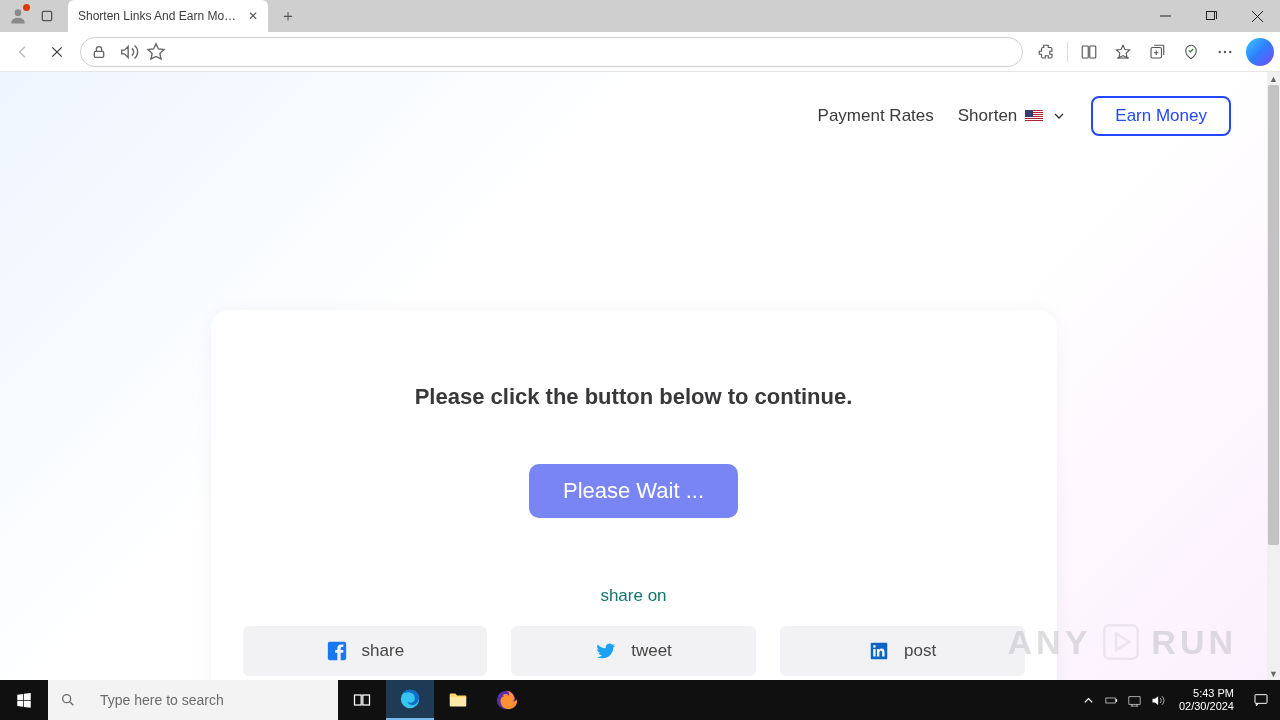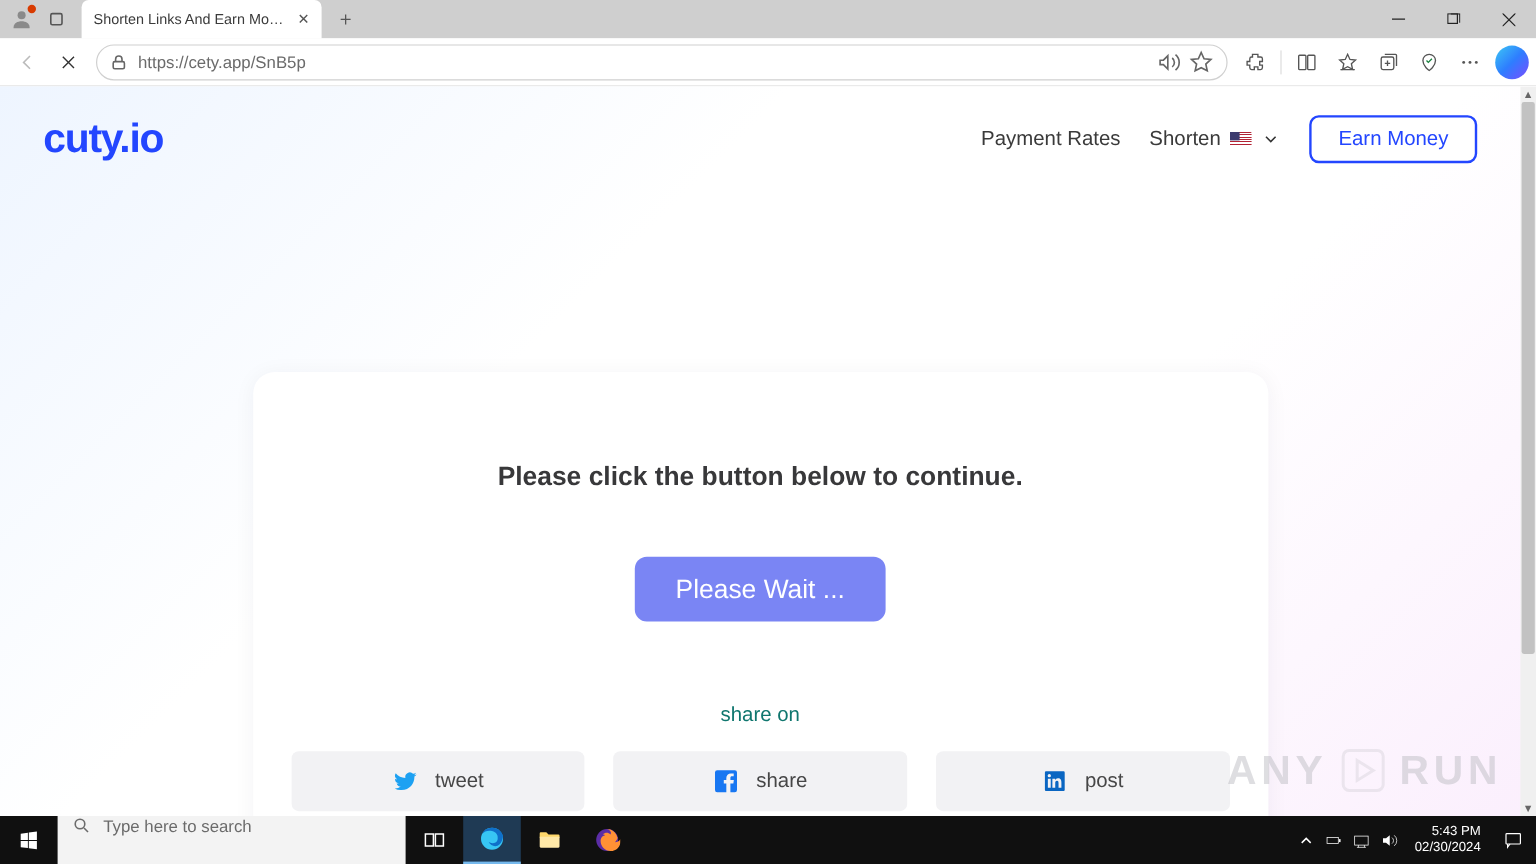--- a/index.html
+++ b/index.html
@@ -43,35 +43,35 @@
 .earn-btn { border: 2px solid #2346ff; color: #2346ff; background: #fff; padding: 8px 22px; border-radius: 8px; font-size: 17px; }
 
 .card { width: 846px; margin: 150px auto 0; background: #fff; border-radius: 18px; box-shadow: 0 2px 18px rgba(0,0,50,0.05); padding: 74px 32px 40px; text-align: center; }
 .card-title { font-size: 22px; font-weight: 700; color: #38383a; text-align: center; }
 .wait-btn { display: inline-block; margin-top: 54px; background: #7a85f4; color: #fff; font-size: 22px; padding: 14px 34px; border-radius: 10px; border: none; }
 .share-label { margin-top: 68px; font-size: 17px; color: #0f766e; }
 .share-row { display: flex; gap: 24px; margin-top: 20px; }
 .share-btn { flex: 1; height: 50px; background: #f2f2f4; border-radius: 6px; display: flex; align-items: center; justify-content: center; gap: 14px; font-size: 17px; color: #464646; }
 .share-btn svg { width: 22px; height: 22px; }
 
-.watermark { position: absolute; right: 28px; bottom: 18px; font-size: 34px; font-weight: 700; letter-spacing: 4px; color: rgba(190,190,195,0.5); display: flex; align-items: center; gap: 10px; user-select: none; }
+.watermark { position: absolute; right: 43px; bottom: 18px; font-size: 34px; font-weight: 700; letter-spacing: 4px; color: rgba(190,190,195,0.5); display: flex; align-items: center; gap: 10px; user-select: none; }
 .watermark svg { width: 40px; height: 40px; opacity: 0.5; }
 
 
 .vscroll { position: absolute; top: 0; right: 0; width: 13px; height: 100%; background: #f0f0f0; }
 .vscroll-thumb { position: absolute; left: 1px; width: 11px; background: #c2c2c2; border-radius: 2px; }
 .vscroll-up, .vscroll-down { position: absolute; left: 0; width: 13px; height: 13px; display: flex; align-items: center; justify-content: center; color: #666; font-size: 9px; }
 .vscroll-up { top: 0; } .vscroll-down { bottom: 0; }
 
 
 .taskbar { height: 40px; background: #101010; display: flex; align-items: center; color: #fff; }
 .task-btn { width: 48px; height: 40px; display: flex; align-items: center; justify-content: center; }
 .task-btn.active { background: #2b4a6b; border-bottom: 2px solid #76b9ed; }
 .task-btn.edge.active { background: #1f3a54; }
-.search-box { height: 40px; width: 290px; background: #f3f3f3; display: flex; align-items: flex-start; padding: 0 12px; color: #6b6b6b; font-size: 14px; gap: 10px; }
+.search-box { height: 40px; width: 290px; background: #f3f3f3; display: flex; align-items: center; padding: 0 12px; color: #6b6b6b; font-size: 14px; gap: 24px; }
 .search-box svg { width: 16px; height: 16px; }
 .tasks-spacer { flex: 1; }
 .tray { display: flex; align-items: center; gap: 8px; padding: 0 6px; }
 .tray svg { width: 15px; height: 15px; fill: #fff; }
 .datetime { text-align: right; font-size: 11px; line-height: 13px; padding: 0 8px; }
 .action-center { width: 38px; height: 40px; display: flex; align-items: center; justify-content: center; }
 
 
 .fb { fill: #1877f2; } .tw { fill: #1da1f2; } .li { fill: #0a66c2; }
 </style>
@@ -126,21 +126,20 @@
     <div class="addr-btn active">
         <svg width="14" height="14" viewBox="0 0 24 24" stroke="#333" stroke-width="2">
           <path d="M4 4l16 16M20 4L4 20"></path>
         </svg>
       </div>
     <div class="url-box">
       <span class="url-lock"><svg viewBox="0 0 24 24" fill="none" stroke="#666" stroke-width="2">
             <rect x="5" y="11" width="14" height="9" rx="2"></rect>
             <path d="M8 11V8a4 4 0 018 0v3"></path>
           </svg></span>
-      <span class="url-text">https://cety.app/SnB5p</span>
       <span class="url-tail">
           <svg viewBox="0 0 24 24" fill="none" stroke="#666" stroke-width="1.5">
             <path d="M3 14h3l4 4V6l-4 4H3zM14 8a5 5 0 010 8M17 5a9 9 0 010 14"></path>
           </svg>
         </span>
       <span class="url-tail">
           <svg viewBox="0 0 24 24" fill="none" stroke="#666" stroke-width="1.5">
             <path d="M12 3l2.6 5.7 6.2.6-4.6 4.2 1.3 6.1L12 16.8 6.5 19.6l1.3-6.1L3.2 9.3l6.2-.6z"></path>
           </svg>
         </span>
@@ -182,50 +181,49 @@
           <circle cx="12" cy="12" r="1.6"></circle>
           <circle cx="19" cy="12" r="1.6"></circle>
         </svg>
       </div>
     <div class="copilot"></div>
   </div>
 
   <div class="viewport">
     <div class="scroll-area">
       <div class="page-header">
-        <div class="logo"><span>cuty.io</span></div>
         <div class="page-nav">
           <span class="nav-link">Payment Rates</span>
           <span class="lang">
             <span>Shorten</span>
             <span class="flag"></span>
             <svg width="16" height="16" viewBox="0 0 24 24" fill="none" stroke="#333" stroke-width="2">
                 <path d="M6 9l6 6 6-6"></path>
               </svg>
           </span>
           <button class="earn-btn">Earn Money</button>
         </div>
       </div>
 
       <div class="card">
         <div class="card-title">Please click the button below to continue.</div>
         <button class="wait-btn">Please Wait ...</button>
         <div class="share-label">share on</div>
         <div class="share-row">
           <div class="share-btn">
+            <svg viewBox="0 0 24 24" class="fb">
+                <path d="M22 4v16a2 2 0 01-2 2h-4v-8h2.7l.4-3H16V9.1c0-.9.3-1.5 1.6-1.5H19V5a22 22 0 00-2.5-.1c-2.5 0-4.2 1.5-4.2 4.3V11H10v3h2.3v8H4a2 2 0 01-2-2V4a2 2 0 012-2h16a2 2 0 012 2z"></path>
+              </svg>
+            <span>share</span>
+          </div>
+          <div class="share-btn">
             <svg viewBox="0 0 24 24" class="tw">
                 <path d="M22 5.9a8.2 8.2 0 01-2.4.7 4.1 4.1 0 001.8-2.3 8.3 8.3 0 01-2.6 1 4.1 4.1 0 00-7 3.7A11.7 11.7 0 013 4.8a4.1 4.1 0 001.3 5.5 4 4 0 01-1.9-.5v.1a4.1 4.1 0 003.3 4 4.2 4.2 0 01-1.9.1 4.1 4.1 0 003.8 2.9A8.3 8.3 0 012 18.6 11.7 11.7 0 008.3 20c7.5 0 11.7-6.3 11.7-11.7v-.5A8.3 8.3 0 0022 5.9z"></path>
               </svg>
             <span>tweet</span>
-          </div>
-          <div class="share-btn">
-            <svg viewBox="0 0 24 24" class="fb">
-                <path d="M22 4v16a2 2 0 01-2 2h-4v-8h2.7l.4-3H16V9.1c0-.9.3-1.5 1.6-1.5H19V5a22 22 0 00-2.5-.1c-2.5 0-4.2 1.5-4.2 4.3V11H10v3h2.3v8H4a2 2 0 01-2-2V4a2 2 0 012-2h16a2 2 0 012 2z"></path>
-              </svg>
-            <span>share</span>
           </div>
           <div class="share-btn">
             <svg viewBox="0 0 24 24" class="li">
                 <path d="M20 3H4a1 1 0 00-1 1v16a1 1 0 001 1h16a1 1 0 001-1V4a1 1 0 00-1-1zM8.3 18H5.7V9.7h2.6zM7 8.5a1.5 1.5 0 110-3 1.5 1.5 0 010 3zm11 9.5h-2.6v-4.1c0-1 0-2.3-1.4-2.3s-1.6 1.1-1.6 2.2V18H9.8V9.7h2.5v1.1a2.8 2.8 0 012.5-1.4c2.7 0 3.2 1.8 3.2 4.1z"></path>
               </svg>
             <span>post</span>
           </div>
         </div>
       </div>
     </div>

